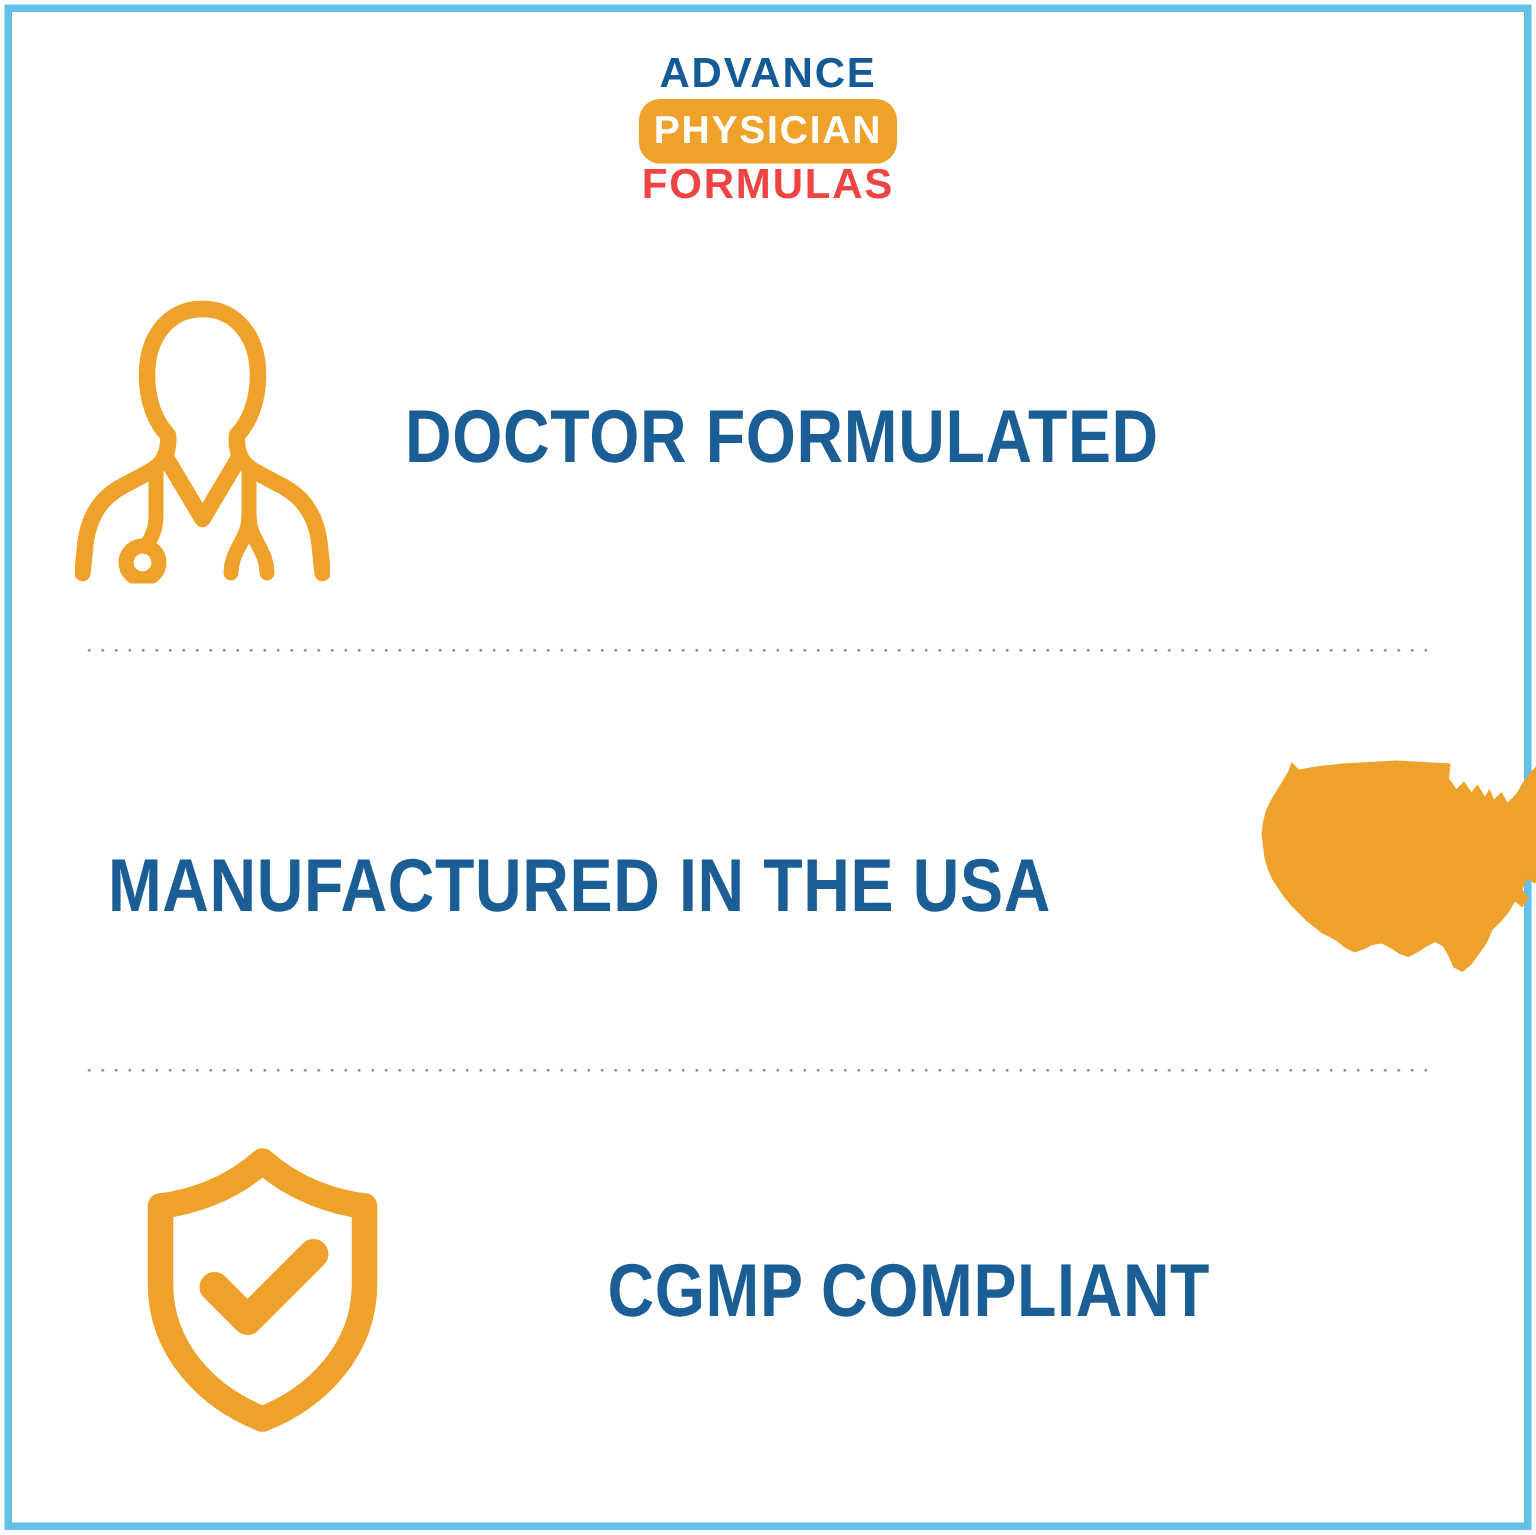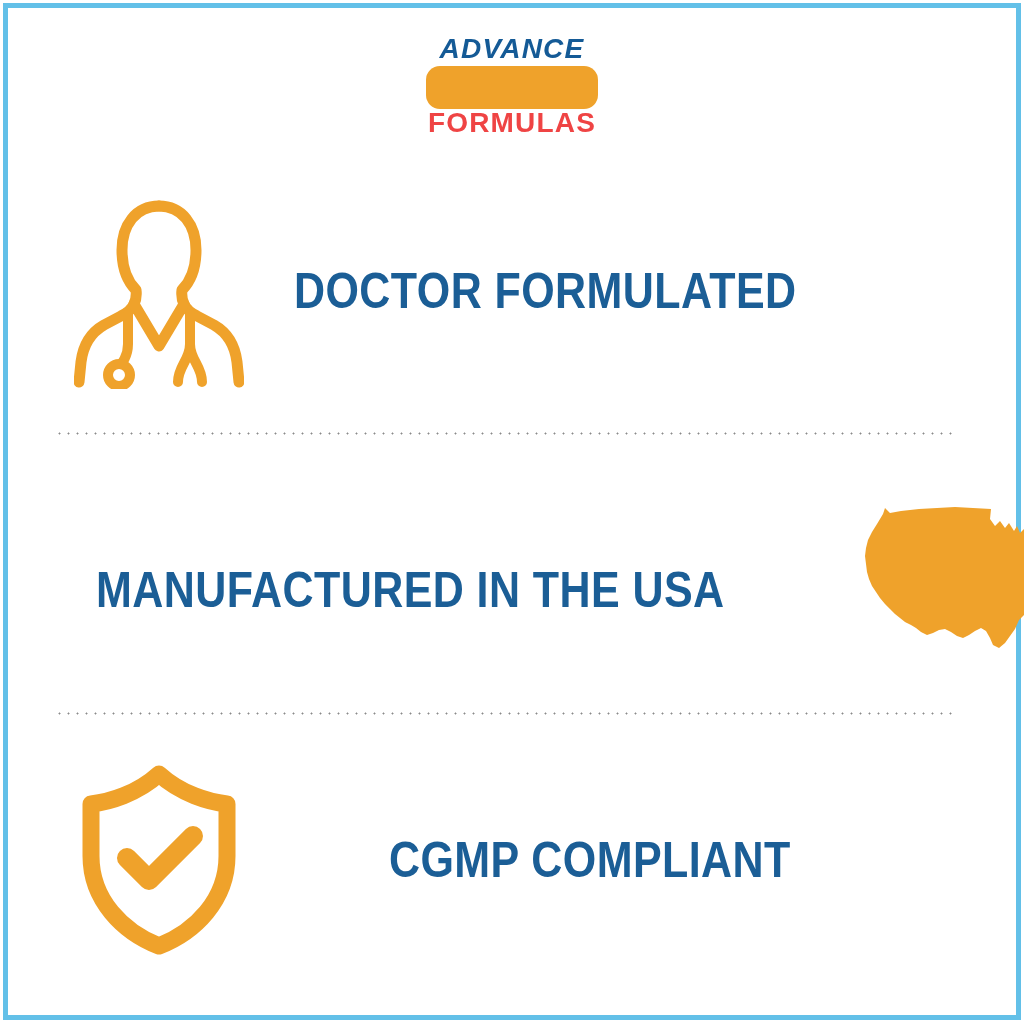--- a/index.html
+++ b/index.html
@@ -64,21 +64,20 @@
     font-family: "Liberation Sans", sans-serif;
     font-weight: bold;
     letter-spacing: 1.2px;
   }
   .logo-advance {
     top: 0px;
     left: 0;
     font-size: 28px;
     line-height: 30px;
     color: #145A96;
-    font-style: italic;
   }
   .logo-physician {
     top: 35px;
     left: 0;
     font-size: 26px;
     line-height: 34px;
     color: #ffffff;
   }
   .logo-formulas {
     top: 74px;
@@ -88,25 +87,24 @@
     color: #ef4444;
   }
 
   
   .row {
     position: absolute;
     left: 0;
     width: 852px;
     display: flex;
     align-items: center;
-    padding-left: 24px;
   }
   .row-doctor      { top: 186px;  height: 210px; }
   .row-usa         { top: 478px;  height: 200px; }
-  .row-cgmp        { top: 750px;  height: 220px; }
+  .row-cgmp        { top: 750px;  height: 220px; margin-left: 40px; }
 
   .icon-cell {
     width: 270px;
     display: flex;
     align-items: center;
     justify-content: center;
     flex: 0 0 auto;
   }
   .icon-cell-right {
     width: 300px;
@@ -152,20 +150,21 @@
 <body>
 
 <div class="page">
 
   <div class="frame"></div>
 
   <div class="logo">
     <div class="logo-inner">
       <div class="logo-banner"></div>
       <div class="logo-line logo-advance">ADVANCE</div>
+      <div class="logo-line logo-physician">PHYSICIAN</div>
       <div class="logo-line logo-formulas">FORMULAS</div>
     </div>
   </div>
 
   <div class="row row-doctor">
     <div class="icon-cell">
       <span>
         <svg width="170" height="195" viewBox="0 0 170 195" fill="none">
 
           <path d="M85 12 C62 12 48 31 48 56 C48 74 54 88 62 96

